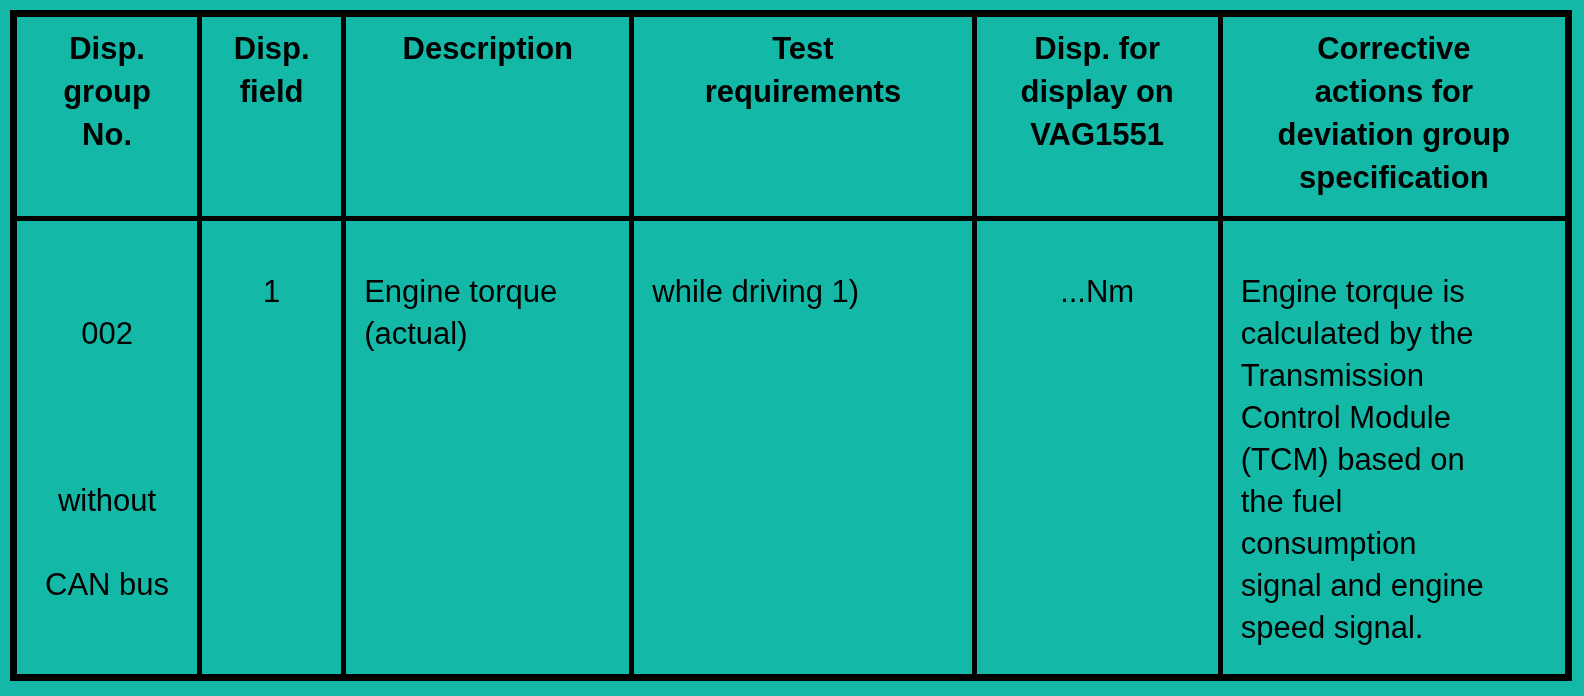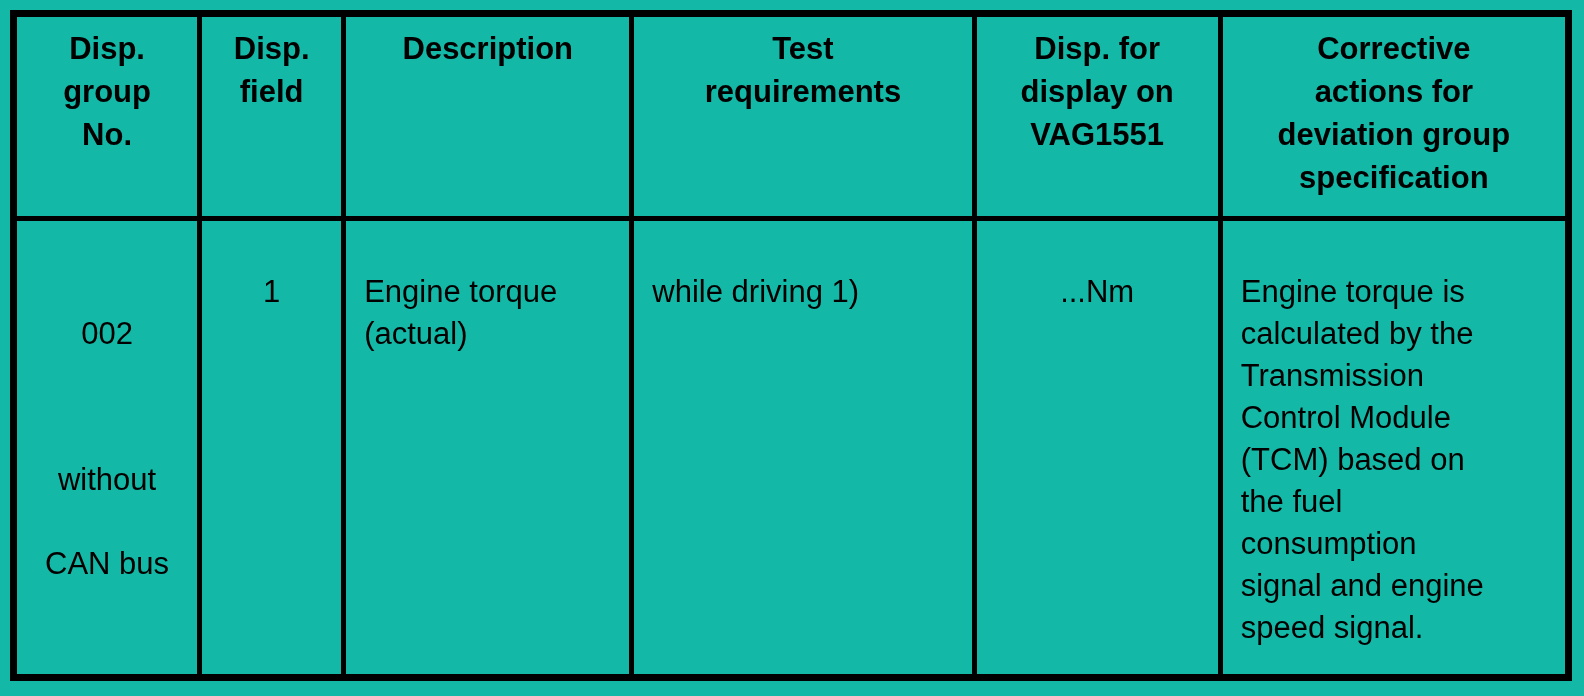--- a/index.html
+++ b/index.html
@@ -40,21 +40,21 @@
     padding: 10px 6px 0 6px;
   }
   .spec-table td {
     font-size: 31px;
     font-weight: normal;
     line-height: 42px;
     padding-top: 50px;
   }
   td.cell-center { text-align: center; padding-left: 6px; padding-right: 6px; }
   td.cell-left   { text-align: left;  padding-left: 18px; padding-right: 14px; }
-  .group-note { margin-top: 62px; }
+  .group-note { margin-top: 83px; }
 </style>
 </head>
 <body>
 
 <div class="page">
   <table class="spec-table">
     <colgroup>
       <col style="width:186px">
       <col style="width:144px">
       <col style="width:288px">

